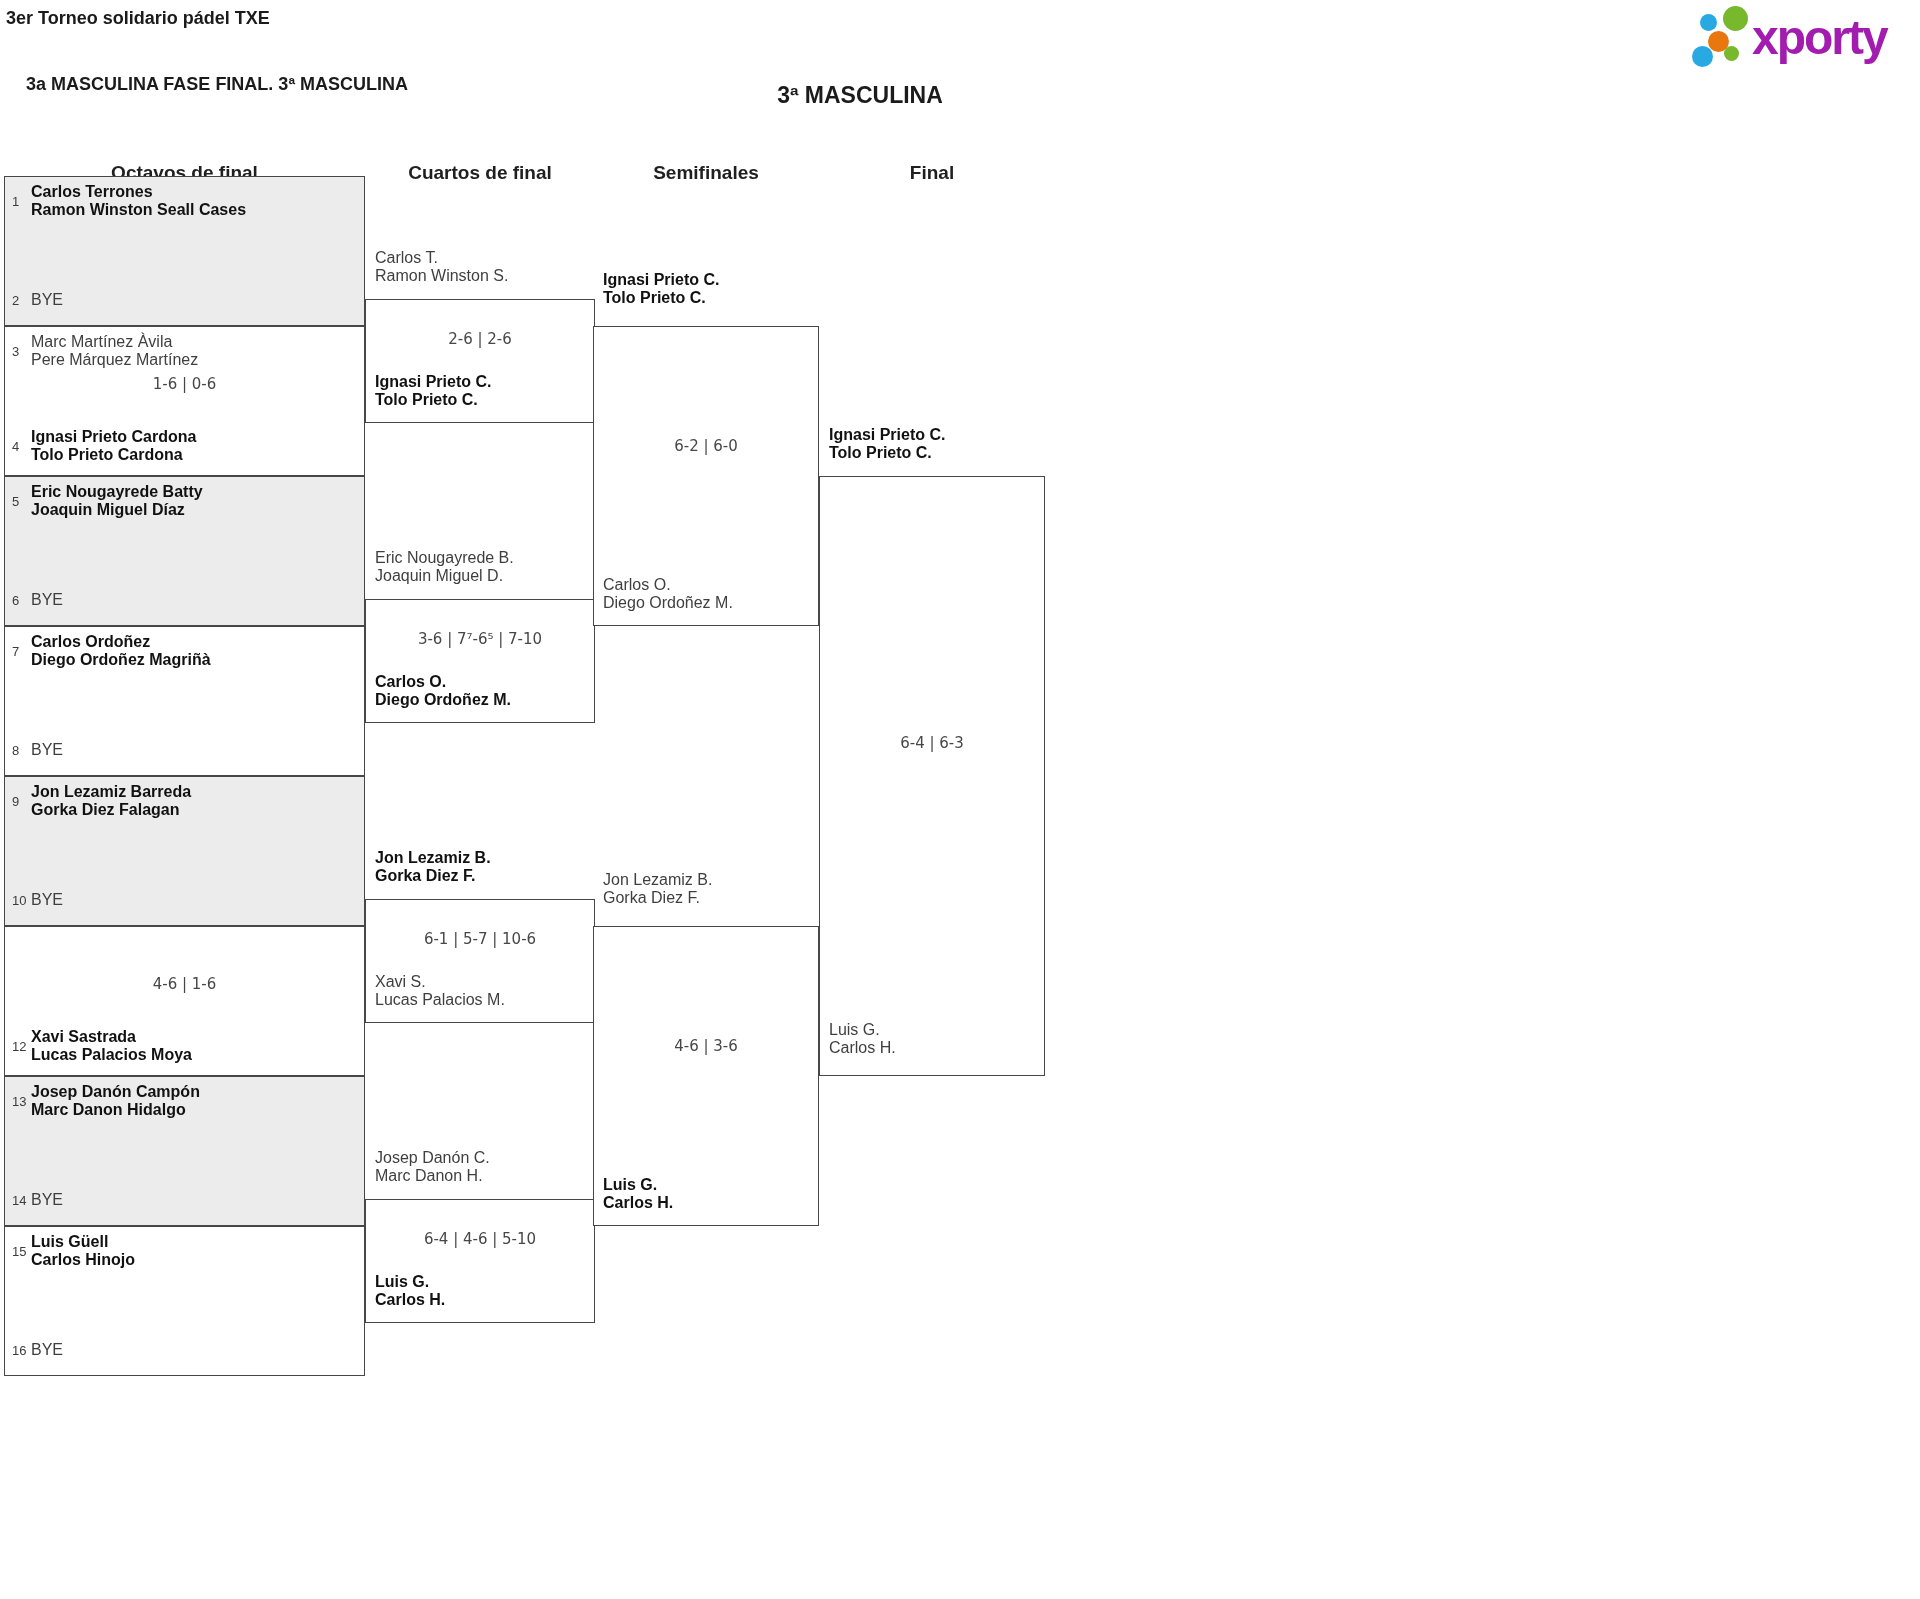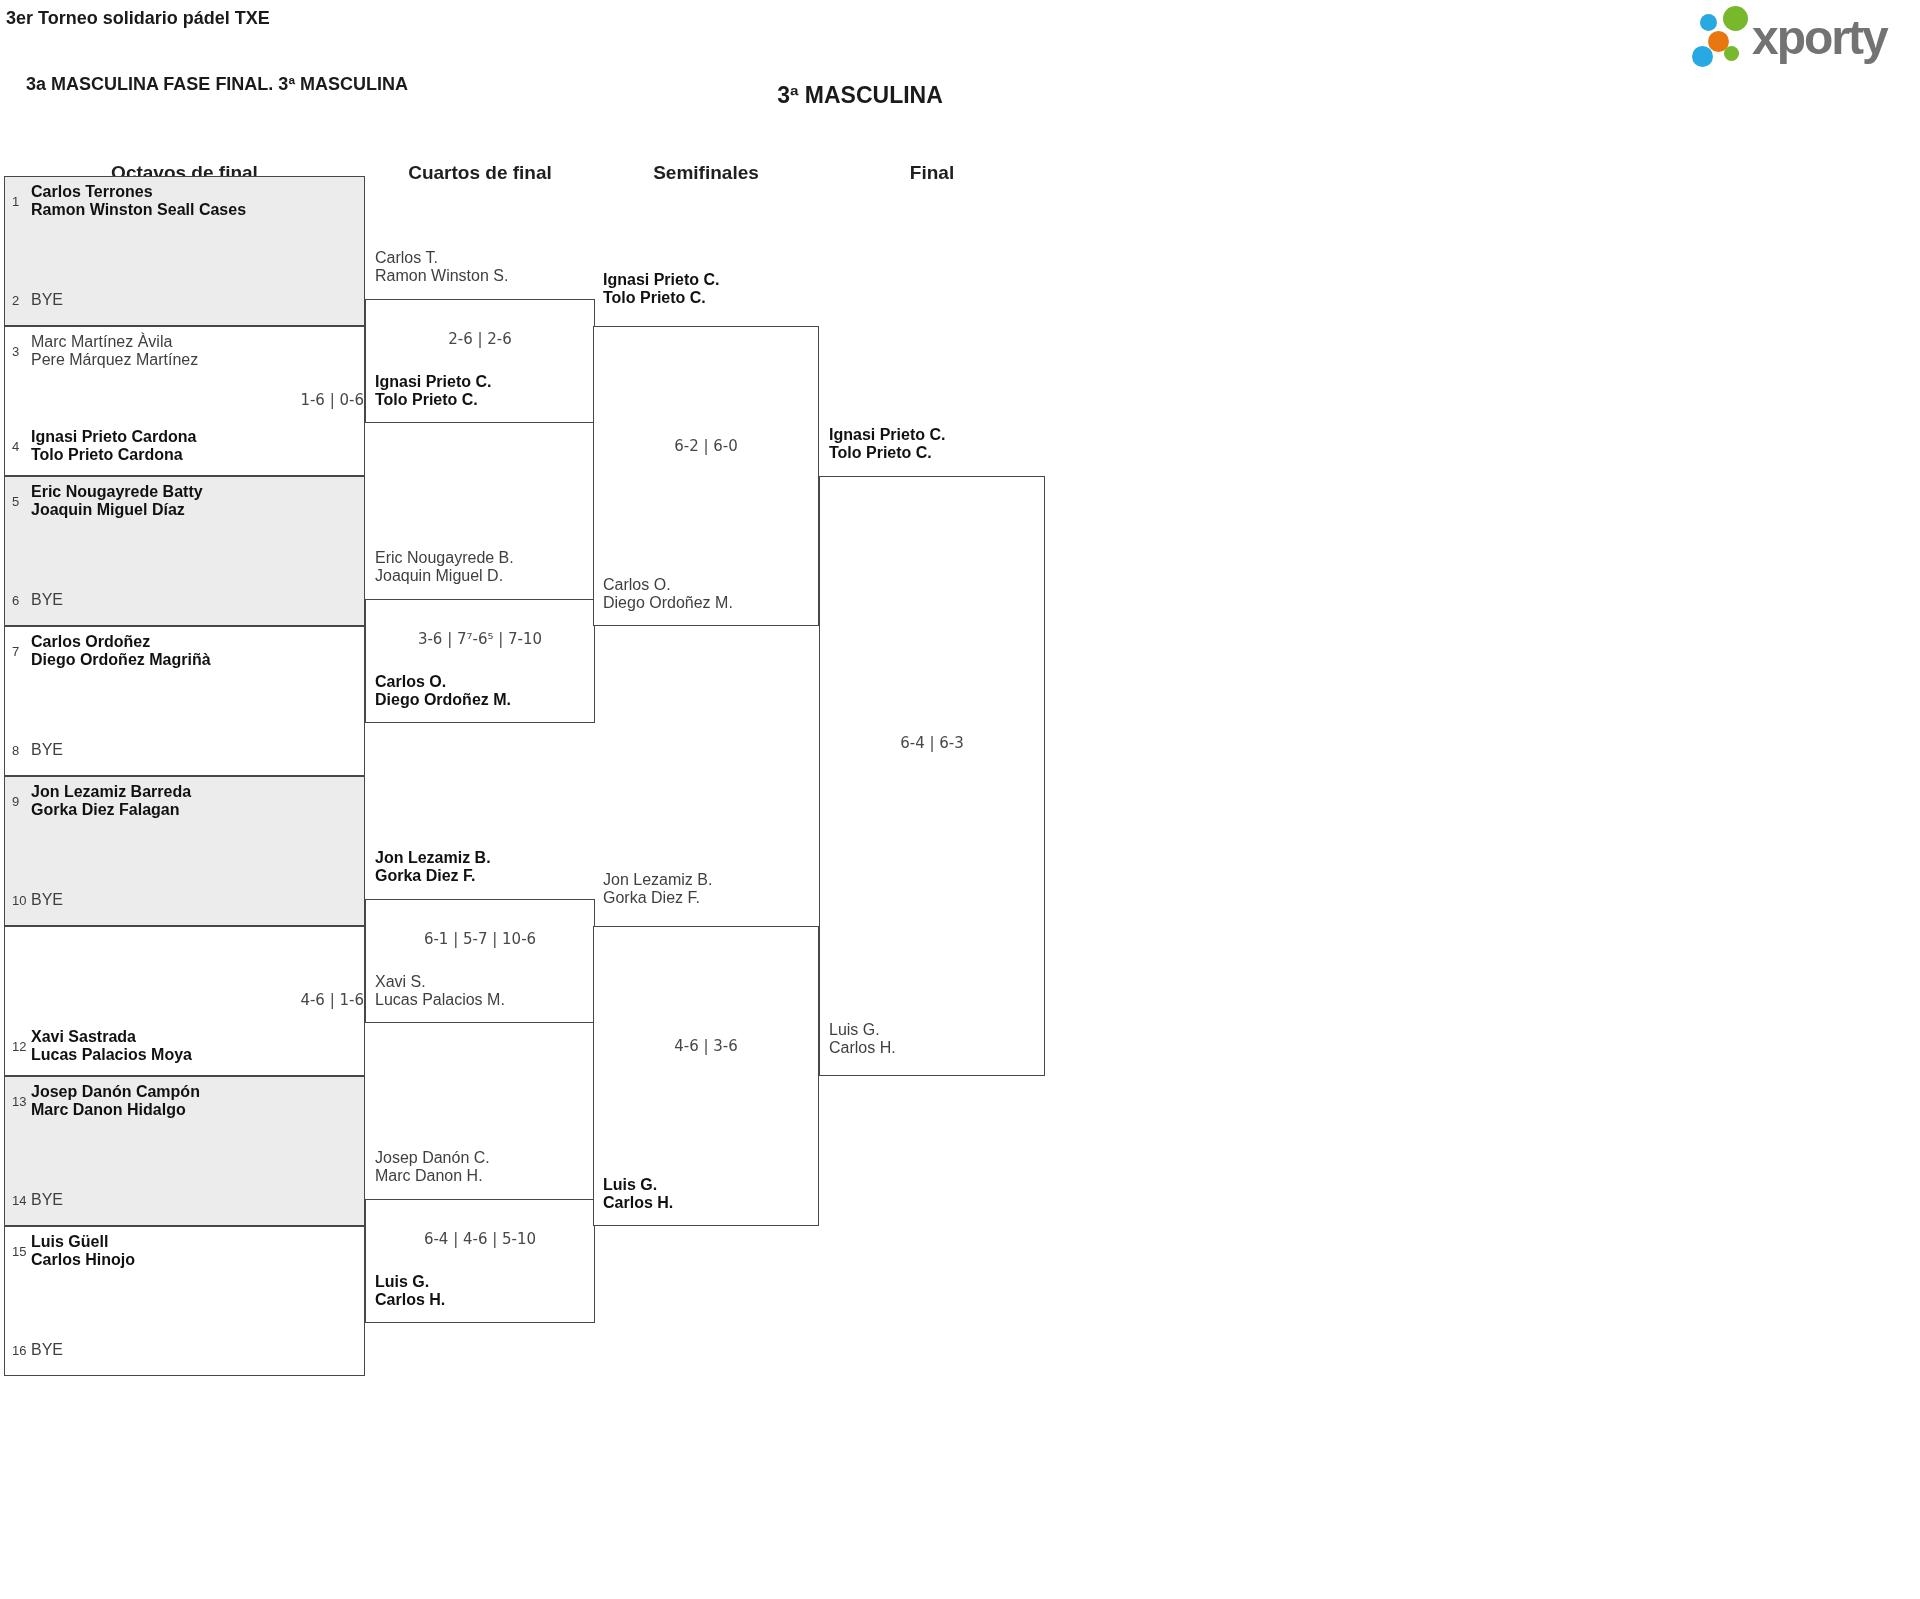--- a/index.html
+++ b/index.html
@@ -15,21 +15,21 @@
 
   
   .logo{position:absolute;left:1690px;top:2px;width:228px;height:70px;}
   .logo .dot{position:absolute;border-radius:50%;}
   .logo .d1{left:10px;top:12px;width:17px;height:17px;background:#29A9E1;}
   .logo .d2{left:33px;top:4px;width:25px;height:25px;background:#77B82D;}
   .logo .d3{left:18px;top:29px;width:21px;height:21px;background:#E8770F;}
   .logo .d4{left:2px;top:44px;width:21px;height:21px;background:#29A9E1;}
   .logo .d5{left:34px;top:44px;width:15px;height:15px;background:#77B82D;}
   .logo .wordmark{position:absolute;left:62px;top:10px;font-size:48px;line-height:52px;
-                  font-weight:700;color:#737373;letter-spacing:-2px;}
+                  font-weight:700;color:#a21caf;letter-spacing:-2px;}
 
   
   .col-header{position:absolute;top:162px;text-align:center;font-size:19px;
               font-weight:600;color:#1f1f1f;}
   .ch-oct{left:4px;width:361px;}
   .ch-qf{left:365px;width:230px;}
   .ch-sf{left:593px;width:226px;}
   .ch-fin{left:819px;width:226px;}
 
   
@@ -43,21 +43,21 @@
   
   .row{position:absolute;left:5px;right:4px;display:flex;align-items:center;}
   .seed{flex:none;width:19px;padding-left:2px;font-size:13px;color:#3c3c3c;}
   .names{font-size:16px;line-height:18px;color:#3f3f3f;}
   .winner .names{font-weight:700;color:#111;}
   .oct-p1{top:6px;}
   .oct-p2{bottom:11px;}
   .oct-bye{bottom:16px;}
   .score{position:absolute;left:0;right:0;text-align:center;font-size:15px;color:#474747;
          font-family:"DejaVu Sans","Liberation Sans",sans-serif;}
-  .oct .score{top:64px;text-align:right;}
+  .oct .score{top:48px;}
 
   
   .m-p{position:absolute;left:9px;}
   .m-p .names{white-space:nowrap;}
   .m-p1{bottom:calc(100% + 15px);}
   .m-p2{bottom:13px;}
   .sf .m-p1{bottom:calc(100% + 20px);}
   .fin .m-p2{bottom:18px;}
   .qf .score{top:30px;}
   .sf .score{top:110px;}

